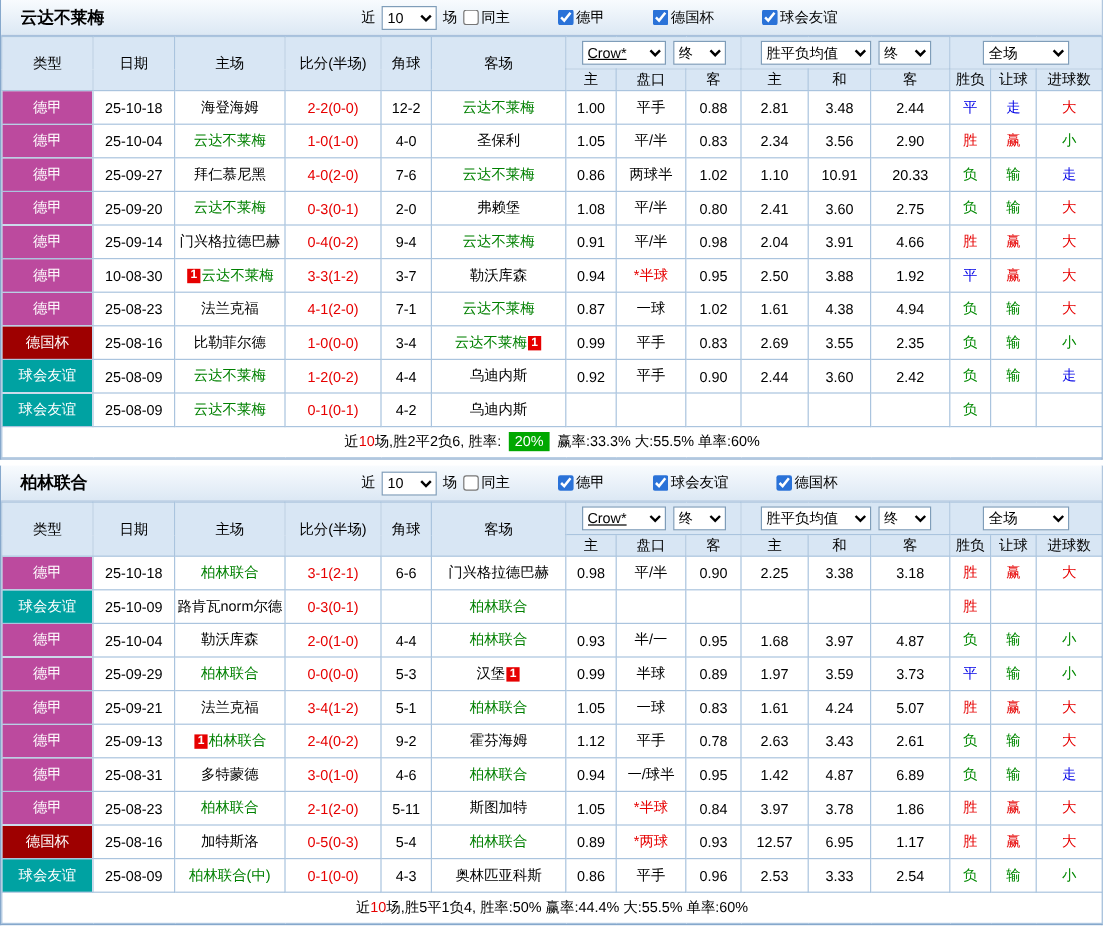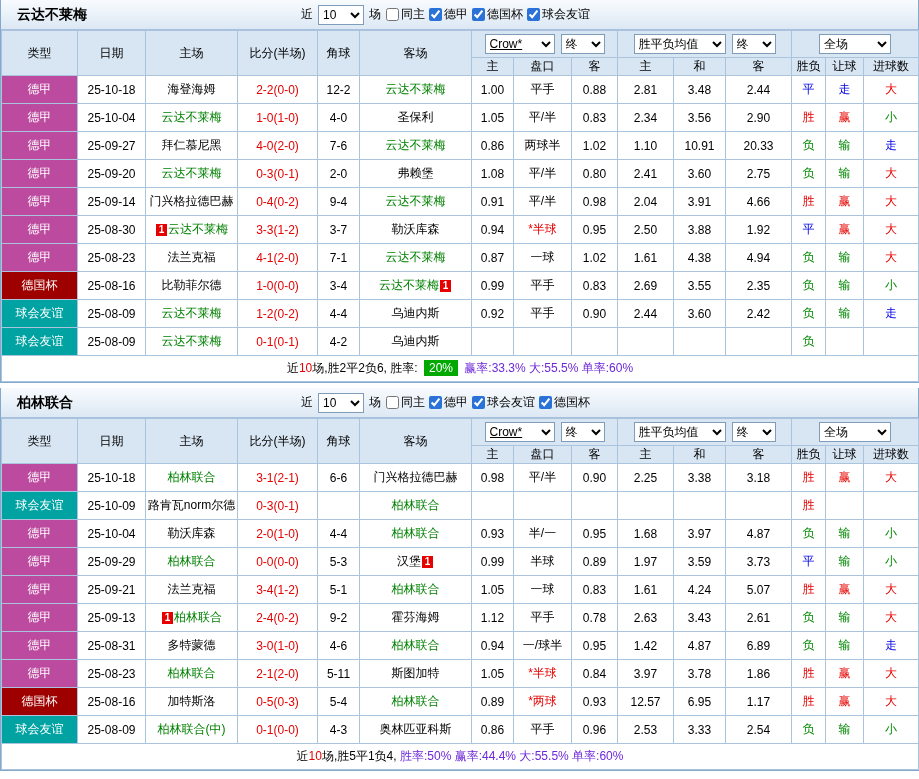--- a/index.html
+++ b/index.html
@@ -12,21 +12,21 @@
   .radio-opt{display:inline-flex;align-items:center;gap:4px;color:#fff;cursor:pointer;}
   .rdot{width:10px;height:10px;border:1px solid #fff;border-radius:50%;display:inline-block;background:transparent;}
   .rdot.checked{background:#fff;}
 
   .gap{height:5px;}
 
   .section{border:1px solid #86a8cc;border-top:none;}
   .team-bar{height:30px;display:flex;align-items:center;background:linear-gradient(#f8fbfe,#dce8f4);border-bottom:1px solid #a8c0dc;}
   .team-name{font-size:14px;font-weight:bold;padding-left:16px;width:300px;}
   .filters{display:flex;align-items:center;gap:5px;}
-  .chkgroup{display:inline-flex;align-items:flex-start;}
+  .chkgroup{display:inline-flex;align-items:flex-start;gap:36px;}
   .chk{display:inline-flex;align-items:center;margin-right:4px;cursor:pointer;}
   input[type=checkbox]{accent-color:#2a72d8;width:13px;height:13px;margin:0 2px 0 0;}
 
   select{height:20px;font-size:12px;border:1px solid #7f9db9;background:#fff;color:#000;}
   .sel-recent{width:46px;}
   .sel-company{width:70px;text-decoration:underline;}
   .sel-final{width:44px;}
   .sel-avg{width:92px;}
   .sel-scope{width:72px;}
   .selwrap{display:flex;align-items:center;justify-content:center;gap:6px;}
@@ -46,21 +46,21 @@
   .team-green{color:#008000;}
   .line-red{color:#e60000;}
   .res-red{color:#e60000;}
   .res-green{color:#008800;}
   .res-blue{color:#0000e6;}
   .card-icon{display:inline-block;background:#e60000;color:#fff;font-size:10px;font-weight:bold;line-height:12px;width:11px;height:12px;vertical-align:middle;margin:0 1px;}
 
   tfoot td{height:26px;background:#fff;}
   .sum-plain{color:#000;}
   .sum-red{color:#e60000;}
-  .sum-blue{color:#6d28d9;}
+  .sum-blue{color:#000000;}
   .sum-badge{background:#00a800;color:#fff;padding:1px 5px;margin:0 3px;}
 </style>
 </head>
 <body>
 
 <div class="page">
 
 
   <div class="section">
     <div class="team-bar">
@@ -228,21 +228,21 @@
             <td>0.98</td>
             <td>2.04</td>
             <td>3.91</td>
             <td>4.66</td>
             <td class="res-red">胜</td>
             <td class="res-red">赢</td>
             <td class="res-red">大</td>
           </tr>
           <tr>
             <td class="lg lg-dejia">德甲</td>
-            <td>25-08-30</td>
+            <td>10-08-30</td>
             <td><span class="card-icon">1</span><span class="team-green">云达不莱梅</span></td>
             <td class="score">3-3(1-2)</td>
             <td>3-7</td>
             <td><span>勒沃库森</span></td>
             <td>0.94</td>
             <td class="line-red">*半球</td>
             <td>0.95</td>
             <td>2.50</td>
             <td>3.88</td>
             <td>1.92</td>

